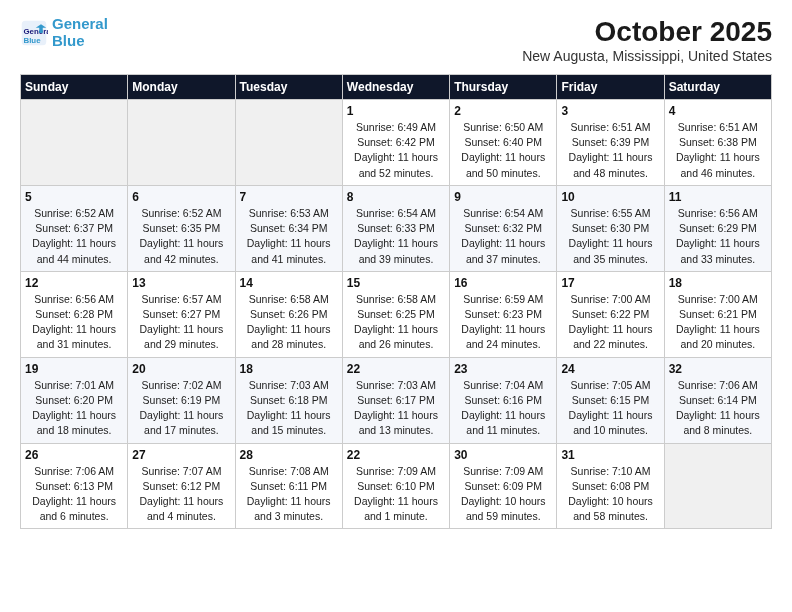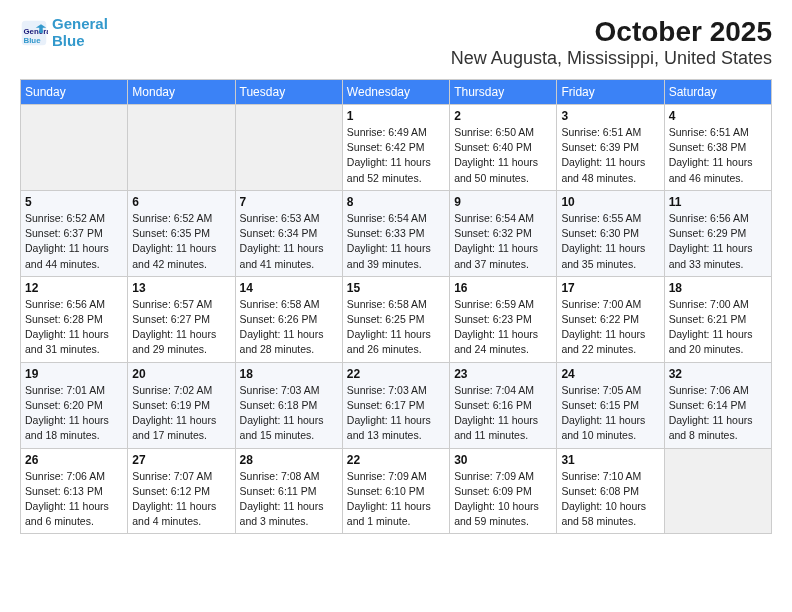--- a/index.html
+++ b/index.html
@@ -40,37 +40,37 @@
     .title-block {
       text-align: right;
       margin-left: 7px;
     }
     .title-block h1 {
       font-size: 28px;
       font-weight: bold;
       color: #1a1a1a;
     }
     .title-block h2 {
-      font-size: 18px;
+      font-size: 14px;
       font-weight: normal;
       color: #333;
       text-align: center;
     }
     table {
       width: 100%;
       border-collapse: collapse;
       font-size: 11px;
     }
     thead tr th {
-      background: #3b82f6;
+      background: #0f172a;
       color: #fff;
       padding: 5px 4px;
       text-align: left;
       font-size: 12px;
-      font-weight: normal;
+      font-weight: bold;
       border: 1px solid #ccc;
     }
     tbody tr td {
       border: 1px solid #ccc;
       vertical-align: top;
       padding: 4px 4px 4px 4px;
       min-height: 80px;
       width: calc(100% / 7);
     }
     tbody tr:nth-child(even) td {
@@ -83,20 +83,21 @@
       font-weight: bold;
       font-size: 12px;
       margin-bottom: 2px;
       display: block;
       color: #111;
     }
     .day-info {
       color: #222;
       font-size: 10.5px;
       line-height: 1.45;
+      text-align: center;
     }
     td.empty {
       background: #f0f0f0 !important;
     }
   </style>
 </head>
 <body>
 
 <div class="page">
   <div class="header">

